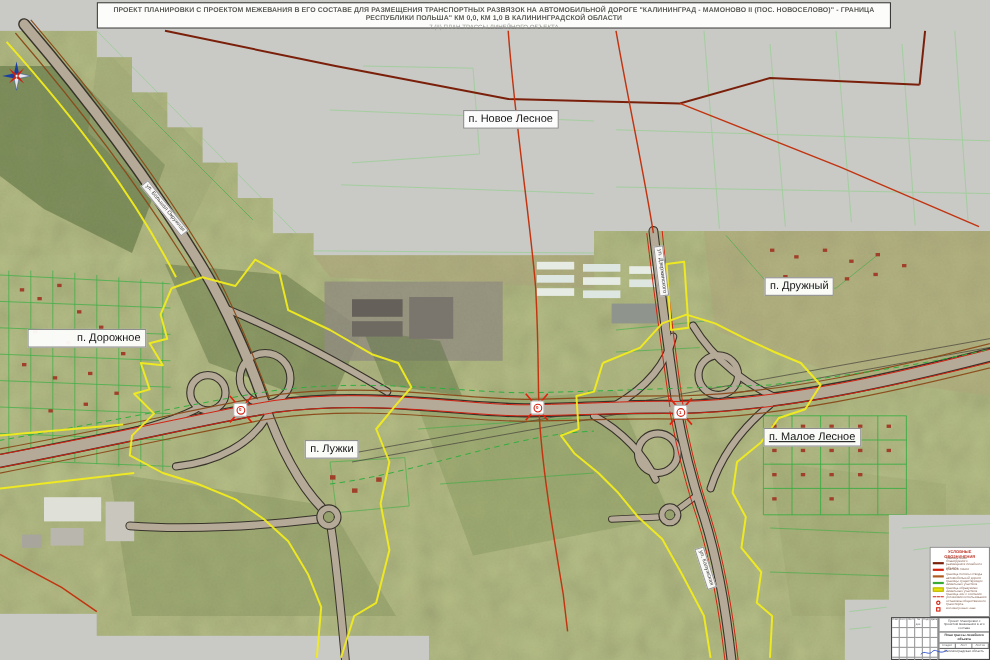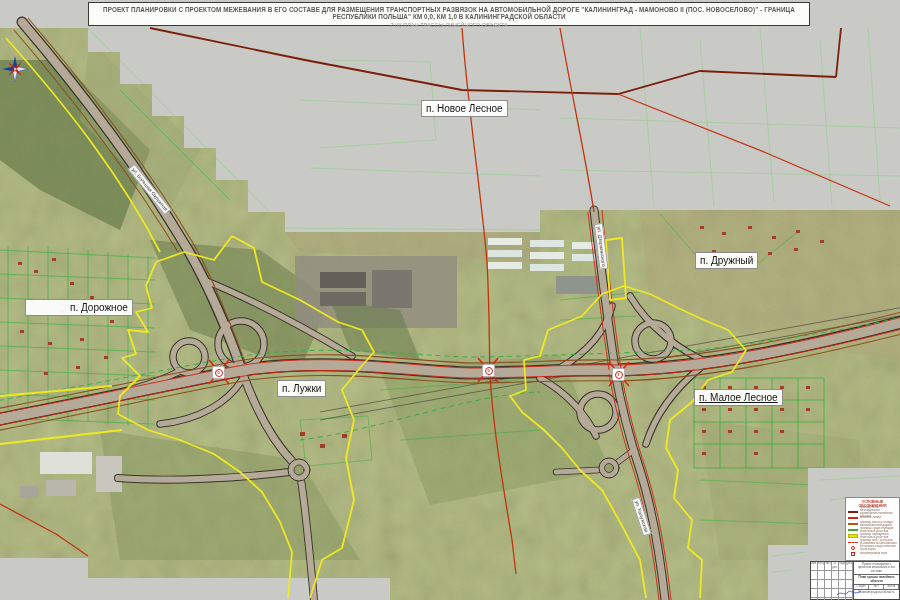--- a/index.html
+++ b/index.html
@@ -326,21 +326,21 @@
 </svg>
 
 <div class="titlebar">
   <div class="l1">ПРОЕКТ ПЛАНИРОВКИ С ПРОЕКТОМ МЕЖЕВАНИЯ В ЕГО СОСТАВЕ ДЛЯ РАЗМЕЩЕНИЯ ТРАНСПОРТНЫХ РАЗВЯЗОК НА АВТОМОБИЛЬНОЙ ДОРОГЕ "КАЛИНИНГРАД - МАМОНОВО II (ПОС. НОВОСЕЛОВО)" - ГРАНИЦА РЕСПУБЛИКИ ПОЛЬША" КМ 0,0, КМ 1,0 В КАЛИНИНГРАДСКОЙ ОБЛАСТИ</div>
   <div class="l2">7 (II) ПЛАН ТРАССЫ ЛИНЕЙНОГО ОБЪЕКТА</div>
 </div>
 
 <div class="plabel" style="left:421px;top:100px;">п. Новое Лесное</div>
 <div class="plabel" style="left:695px;top:211px;margin-top:41px;">п. Дружный</div>
 <div class="plabel" style="left:25px;top:299px;padding-left:44px;">п. Дорожное</div>
-<div class="plabel" style="left:277px;top:380px;">п. Лужки</div>
+<div class="plabel" style="left:277px;top:400px;">п. Лужки</div>
 <div class="plabel" style="left:694px;top:389px;text-decoration:underline;">п. Малое Лесное</div>
 
 <div class="rlabel" style="left:120px;top:185px;transform:rotate(51deg);transform-origin:center;">ул. Большая Окружная</div>
 <div class="rlabel" style="left:578px;top:242px;transform:rotate(83deg);transform-origin:center;">ул. Дзержинского</div>
 <div class="rlabel" style="left:622px;top:512px;transform:rotate(72deg);transform-origin:center;">ул. Калужская</div>
 
 <div class="km" style="left:212px;top:366px;">
   <span class="ring">0</span>
     </div>
 <div class="km" style="left:482px;top:364px;">

